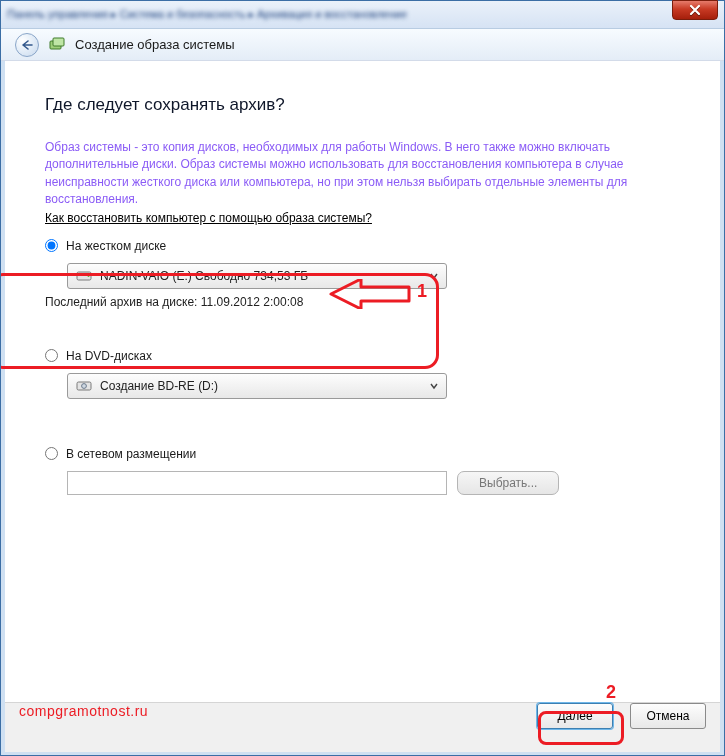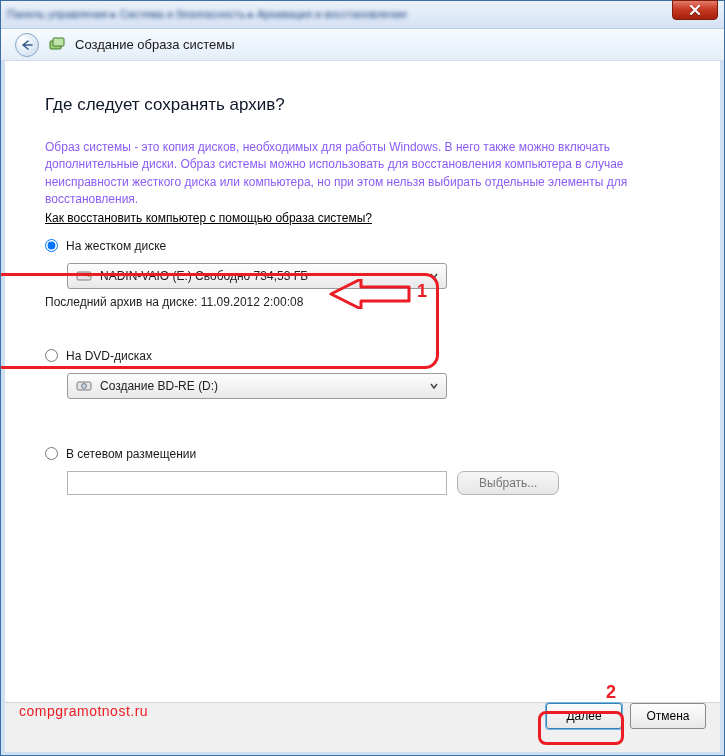--- a/index.html
+++ b/index.html
@@ -194,21 +194,21 @@
   }
   .footer-spacer { flex: 1; }
   .btn {
     height: 26px;
     min-width: 76px;
     border: 1px solid #8a8a8a;
     border-radius: 3px;
     background: linear-gradient(#fdfdfd, #e8e8e8);
     font-size: 12px;
     cursor: pointer;
-    margin-left: 8px;
+    margin-left: 17px;
   }
   .btn.default {
     border-color: #3c7fb1;
     box-shadow: 0 0 0 1px #6fb7e9;
   }
   .next-highlight {
     position: absolute;
     border: 3px solid #ec1c24;
     border-radius: 8px;
     padding: 2px;

